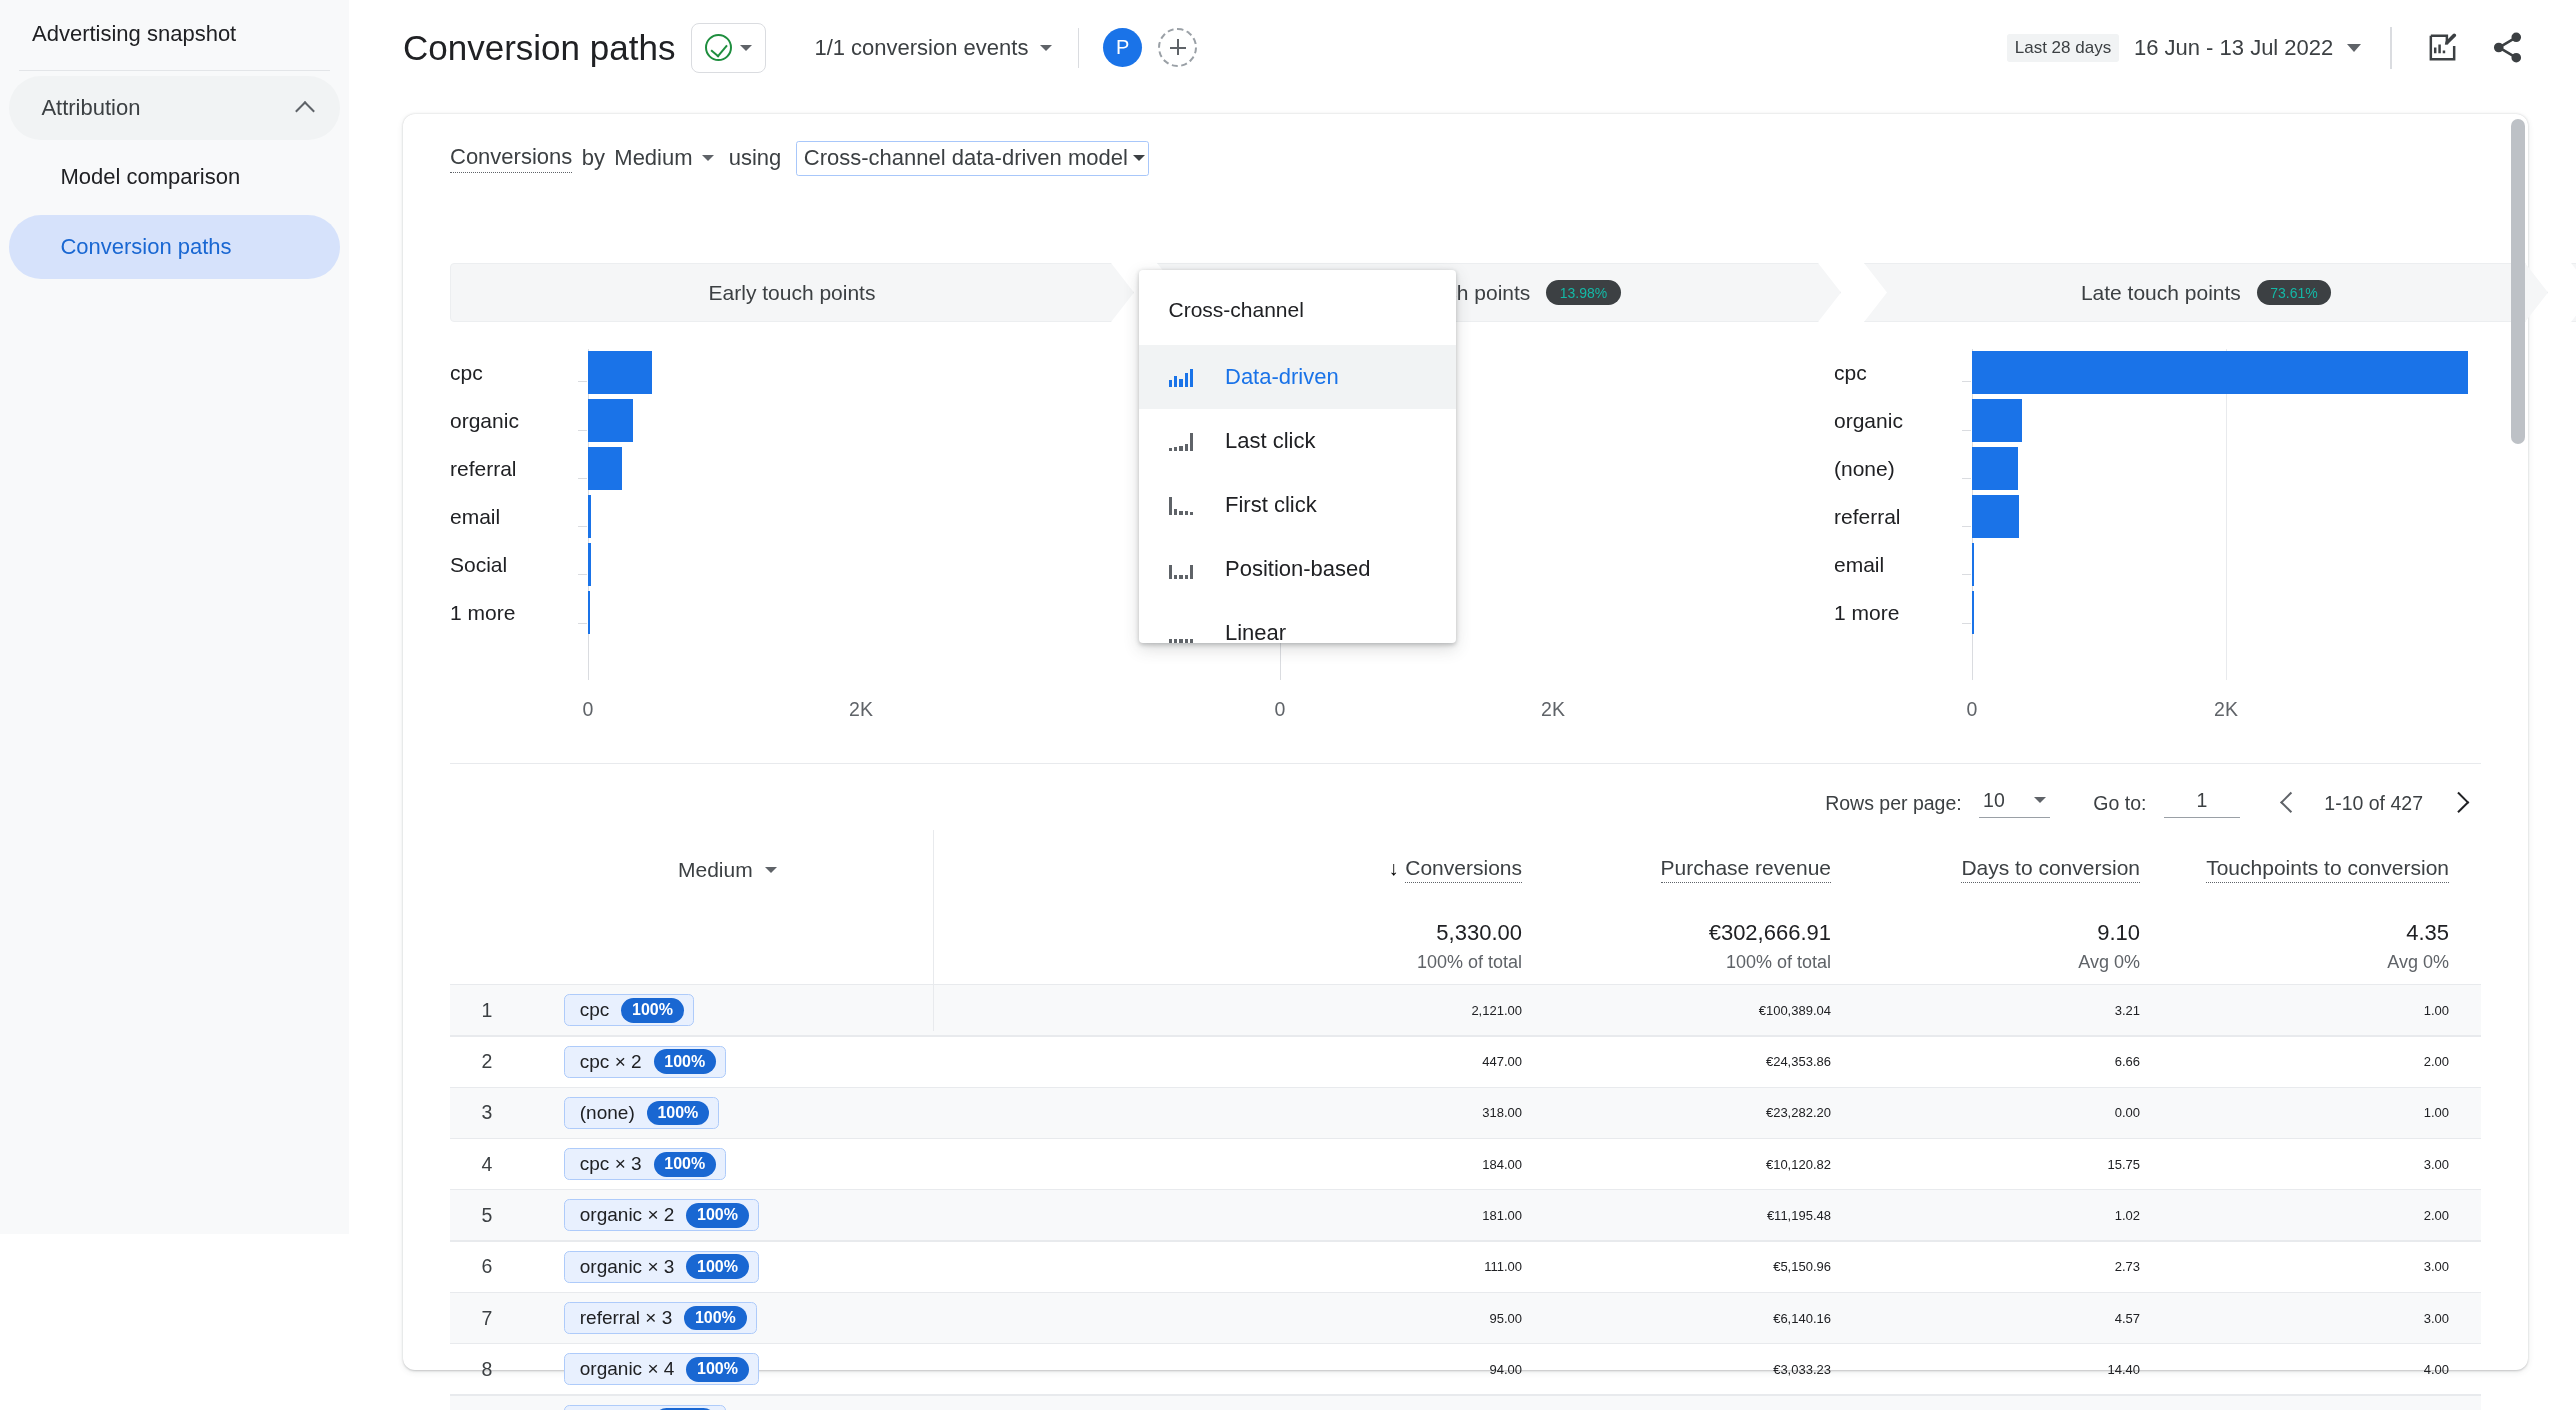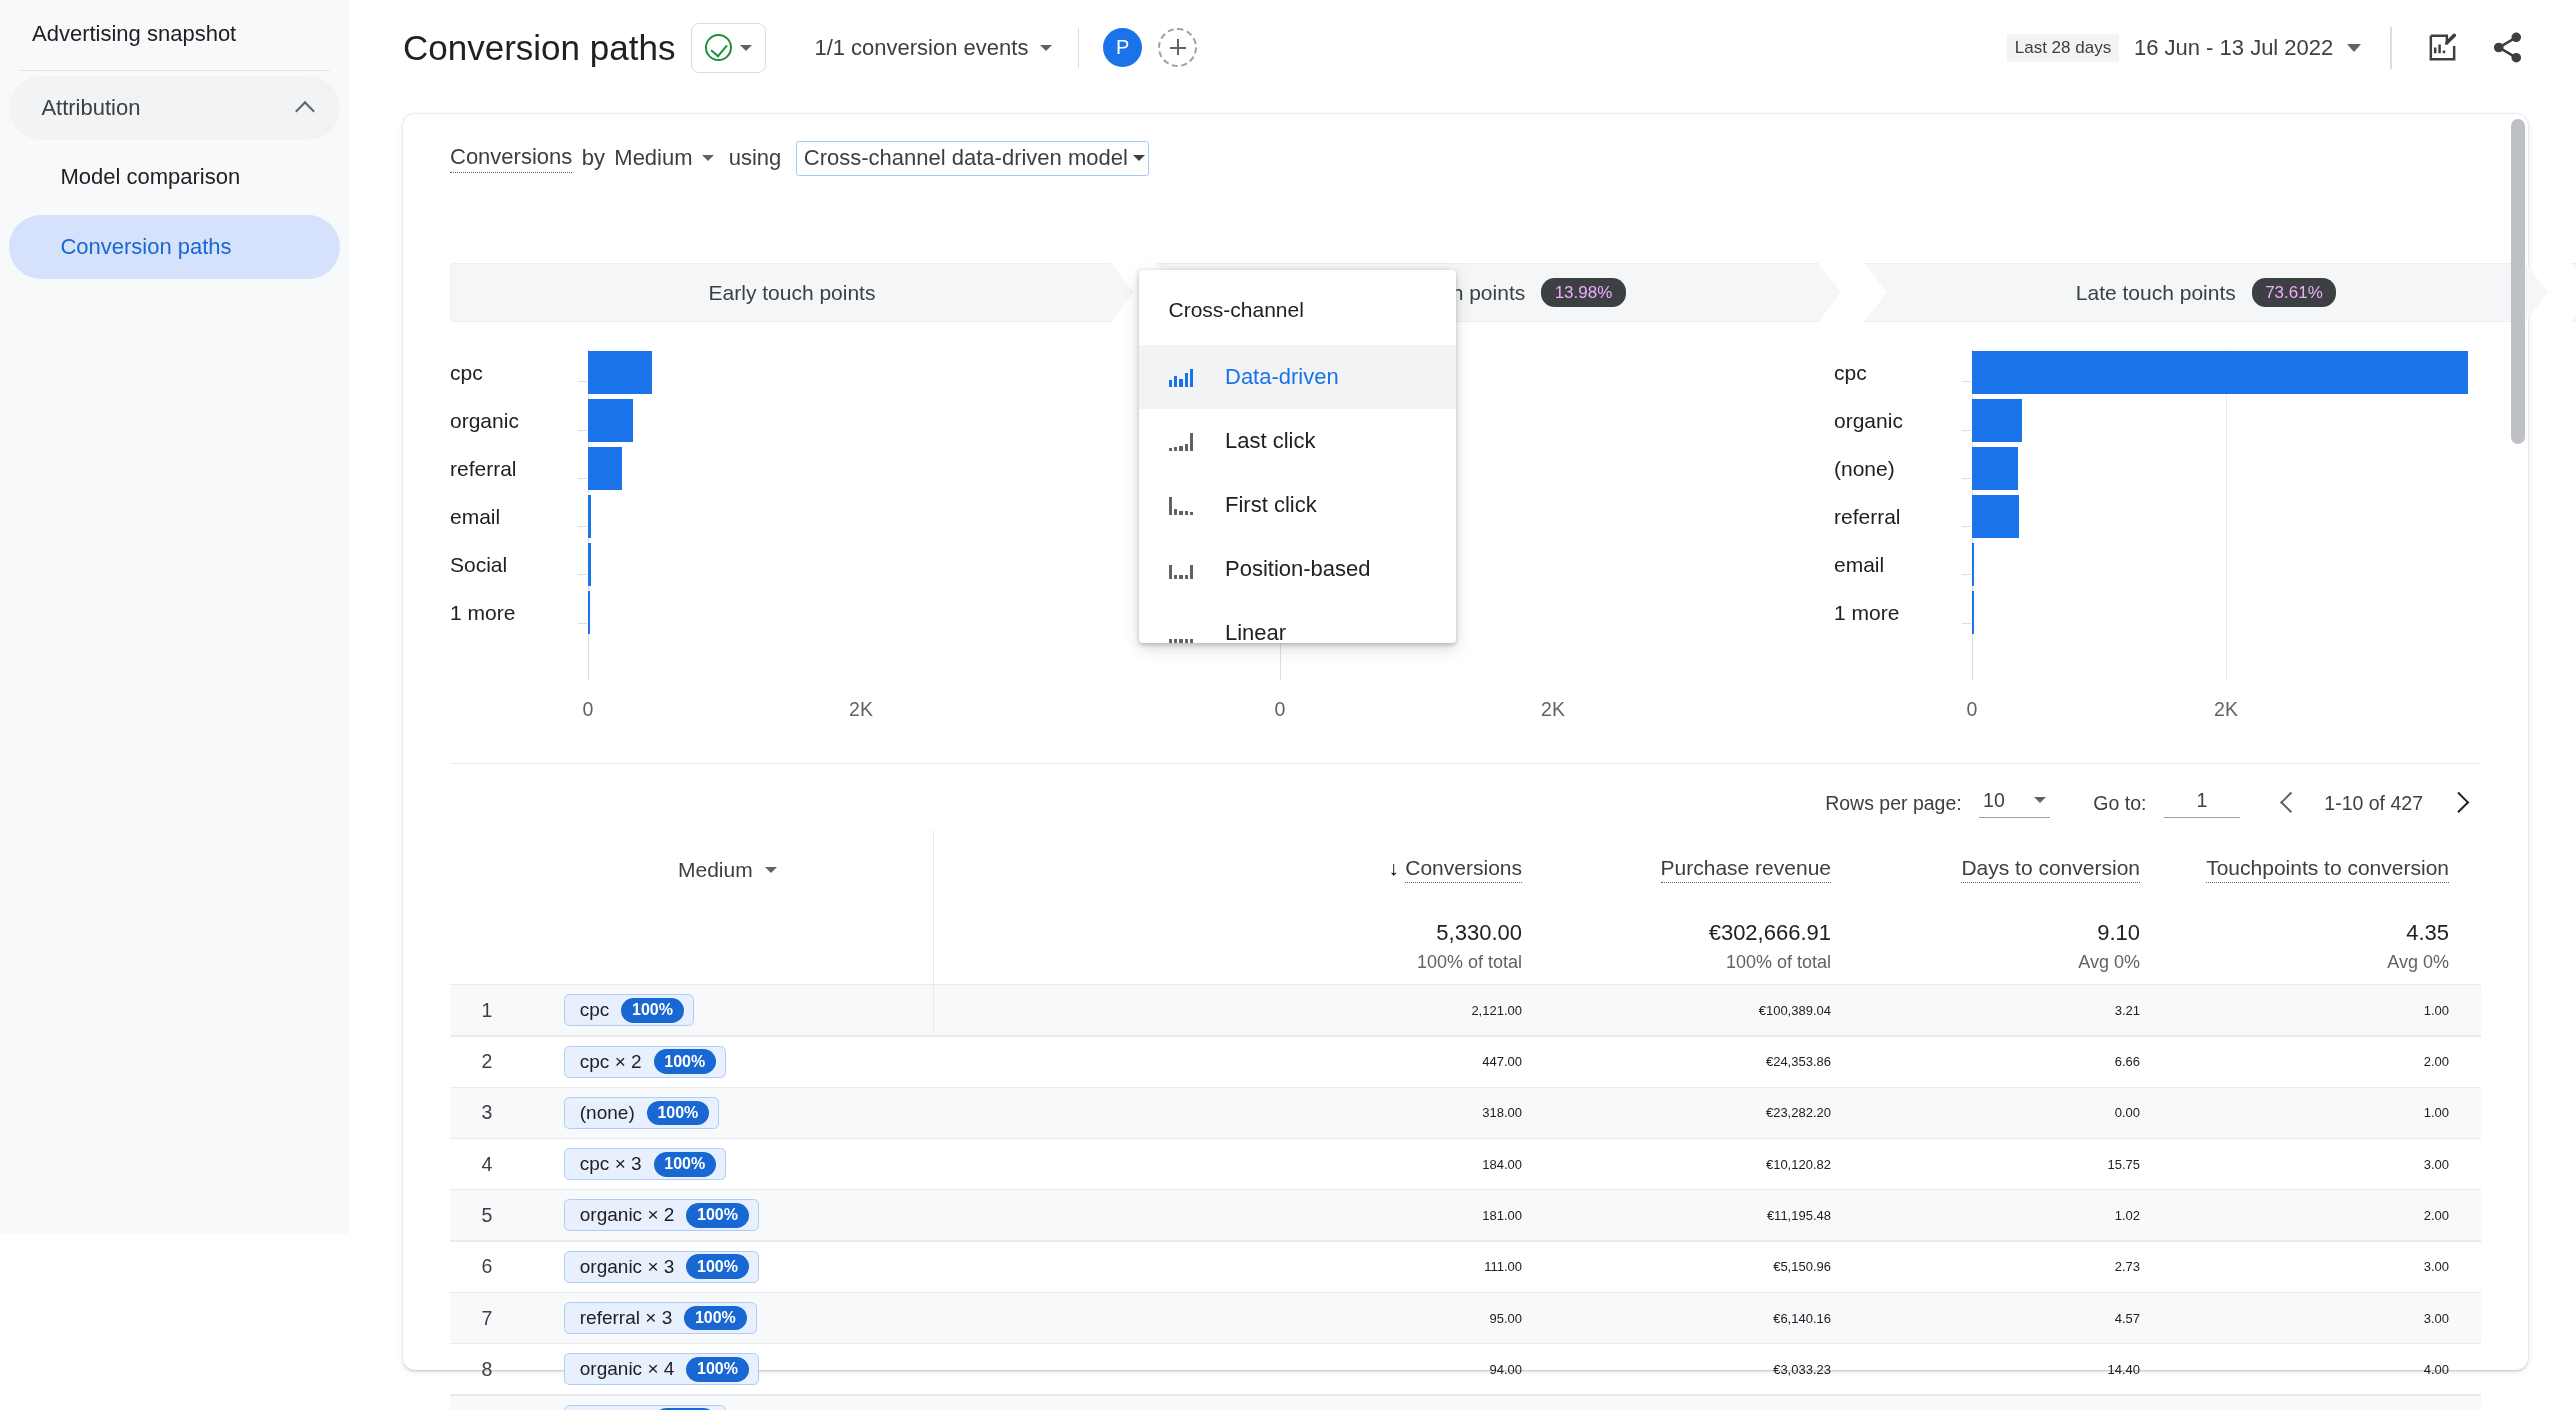--- a/index.html
+++ b/index.html
@@ -134,21 +134,21 @@
     display:flex; align-items:center; justify-content:center; gap:16px;
     font-size:21px; color:#3c4043; height:59px;
   }
   .seg.s1 { flex:0 0 684px; border-radius:4px 0 0 4px;
     clip-path: polygon(0 0, calc(100% - 23px) 0, 100% 50%, calc(100% - 23px) 100%, 0 100%); }
   .seg.s2, .seg.s3 { flex:0 0 684px; margin-left:8px;
     clip-path: polygon(0 0, calc(100% - 23px) 0, 100% 50%, calc(100% - 23px) 100%, 0 100%, 23px 50%); }
   .seg.s4 { flex:1; margin-left:8px; border-radius:0 4px 4px 0;
     clip-path: polygon(0 0, 100% 0, 100% 100%, 0 100%, 23px 50%); }
   .badge-pct {
-    background:#3c4043; color:#f0abfc; font-size:17px; padding:4.7px 13.4px; border-radius:13.4px;
+    background:#3c4043; color:#14b8a6; font-size:14px; padding:4.7px 13.4px; border-radius:13.4px;
   }
   .blue-check { width:36px; height:36px; border-radius:50%; background:#1a73e8; position:relative; }
   .blue-check::after {
     content:""; position:absolute; left:11.4px; top:8.7px; width:10px; height:17.4px;
     border-right:3.4px solid #fff; border-bottom:3.4px solid #fff; transform:rotate(42deg);
   }
 
   
   .charts { position:absolute; left:47px; top:228px; right:47px; height:402px; display:flex; }
   .chart { position:relative; flex:0 0 684px; height:402px; }

